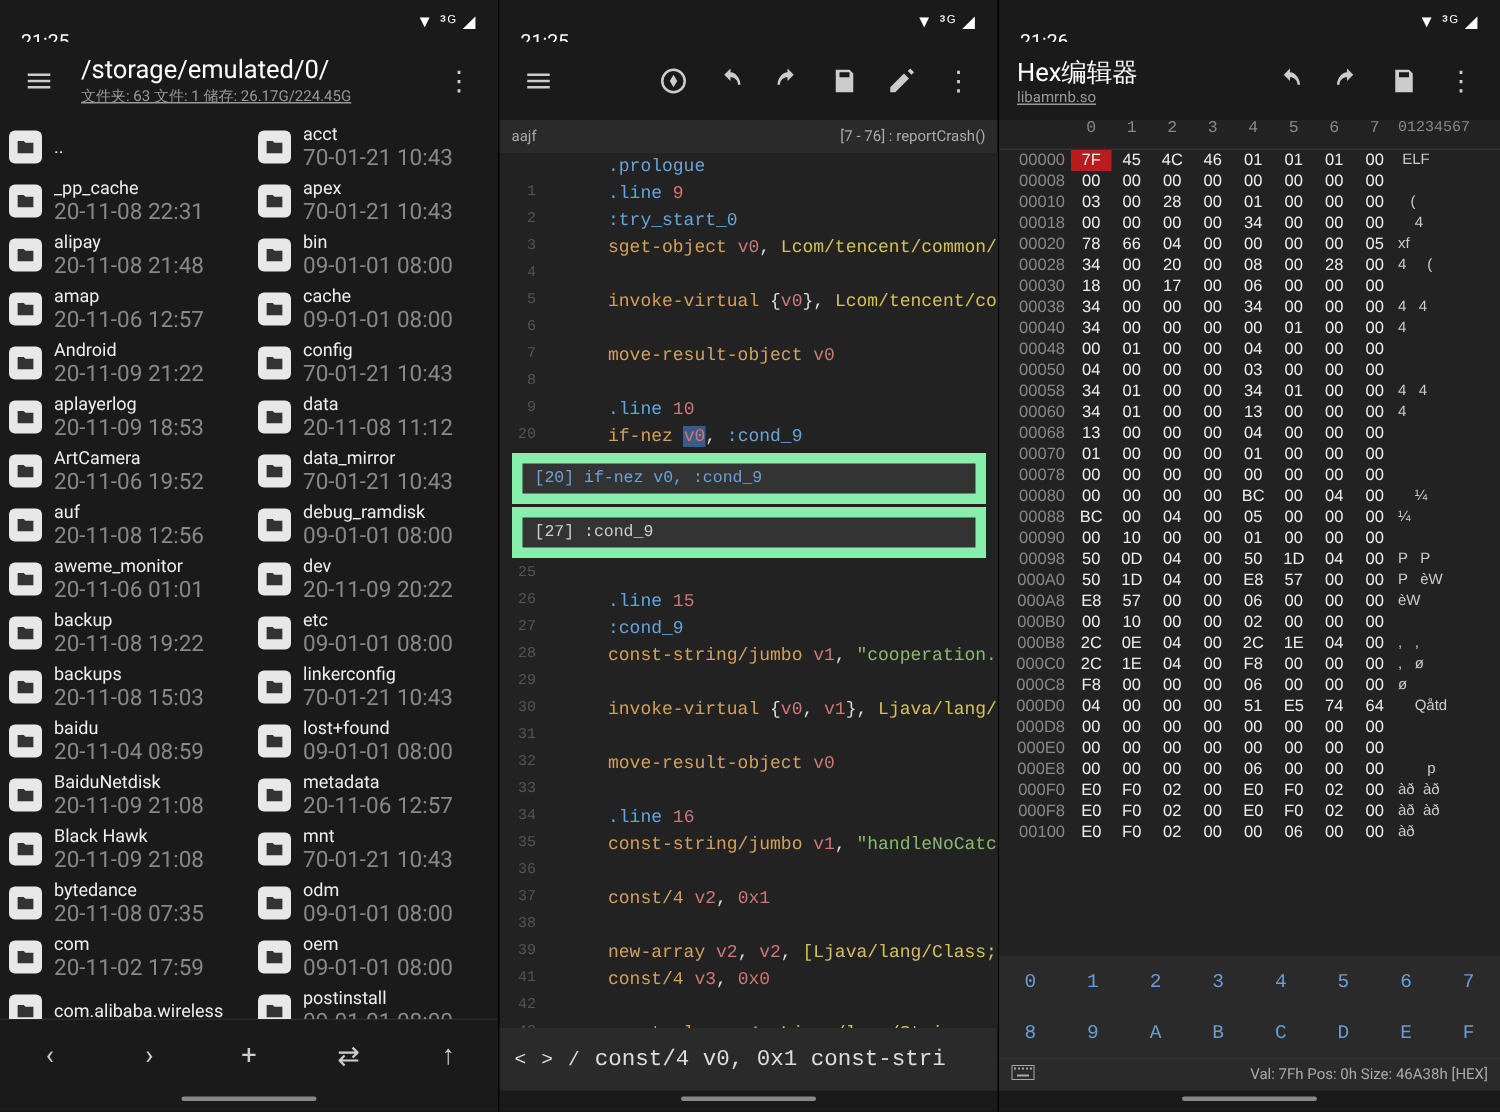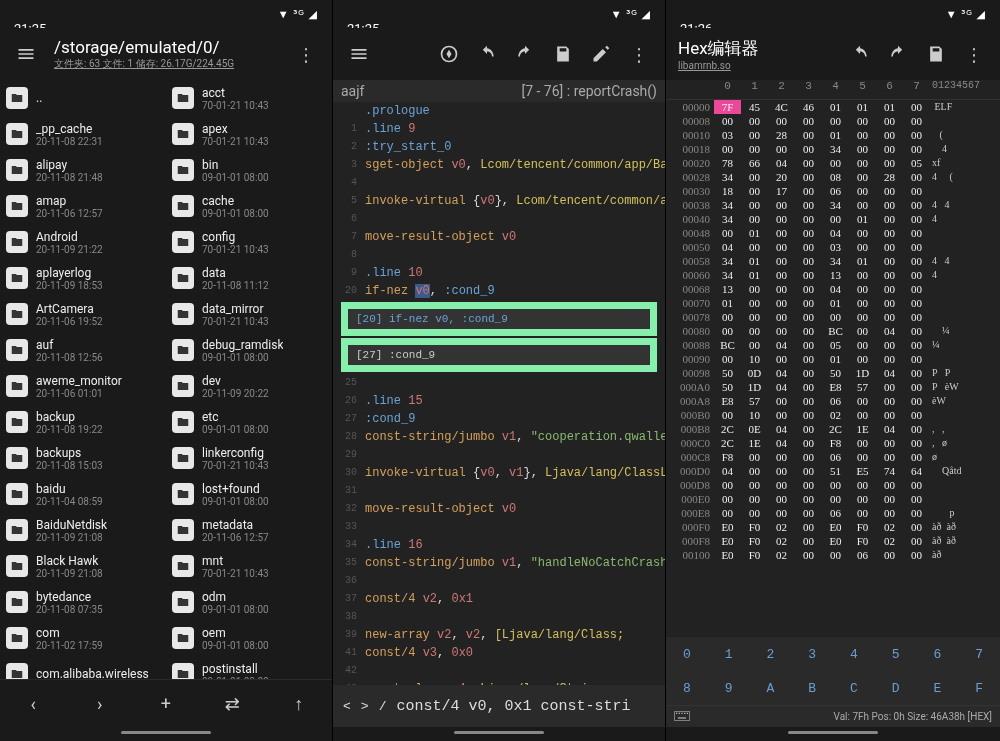--- a/index.html
+++ b/index.html
@@ -18,52 +18,52 @@
 .iconbtn { width: 32px; height: 32px; display: flex; align-items: center; justify-content: center; color: #ccc; font-size: 18px; cursor: pointer; }
 .iconbtn svg { width: 20px; height: 20px; fill: #ccc; }
 
 .filecols { flex: 1; display: flex; overflow: hidden; }
 .filecol { flex: 1; overflow-y: auto; }
 .file-item { display: flex; align-items: center; height: 36px; padding: 0 6px; gap: 8px; }
 .file-icon { width: 22px; height: 22px; background: #e8e8e8; border-radius: 4px; display: flex; align-items: center; justify-content: center; flex-shrink: 0; }
 .file-icon svg { width: 14px; height: 14px; fill: #333; }
 .file-text { overflow: hidden; }
 .file-name { font-size: 12px; color: #eee; white-space: nowrap; overflow: hidden; text-overflow: ellipsis; }
-.file-date { font-size: 10px; color: #888; }
+.file-date { font-size: 15px; color: #888; }
 .bottombar { height: 48px; display: flex; align-items: center; justify-content: space-around; border-top: 1px solid #2a2a2a; background: #1a1a1a; }
 .navhint { height: 14px; display: flex; justify-content: center; }
 .navhint div { width: 90px; height: 3px; background: #888; border-radius: 2px; margin-top: 4px; }
 
-.code-sub { height: 22px; background: #2a2a2a; display: flex; align-items: center; font-size: 14px; padding: 0 8px; color: #aaa; }
+.code-sub { height: 22px; background: #2a2a2a; display: flex; align-items: center; font-size: 10px; padding: 0 8px; color: #aaa; }
 .code-sub .left { flex: 1; }
 .code-area { flex: 1; overflow-y: auto; background: #222; font-family: 'Courier New', monospace; font-size: 12px; }
 .code-line { display: flex; line-height: 18px; white-space: pre; }
 .code-line .ln { width: 32px; text-align: right; color: #555; padding-right: 8px; font-size: 10px; flex-shrink: 0; }
-.code-line .ct { flex: 1; overflow: hidden; }
+.code-line .ct { flex: 1; overflow: hidden; margin-left: 40px; }
 .kw-blue { color: #6aa3d8; }
 .kw-orange { color: #d4a15c; }
 .kw-yellow { color: #d4c05c; }
 .kw-green { color: #8aba6f; }
 .kw-red { color: #d07777; }
 .hl-box { background: #333; border: 7px solid #86efac; margin: 2px 8px; padding: 4px 8px; font-size: 11px; }
 .code-bottom { height: 42px; display: flex; align-items: center; background: #2a2a2a; font-size: 13px; color: #ddd; gap: 10px; padding: 0 10px; }
 .code-bottom span { font-family: 'Courier New', monospace; }
 
 .hex-head { height: 20px; display: flex; font-family: 'Courier New', monospace; font-size: 11px; background: #222; border-bottom: 1px solid #333; }
 .hex-head .addr { width: 48px; }
 .hex-head .cols { flex: 1; display: flex; color: #888; }
 .hex-head .cols span { flex: 1; text-align: center; }
 .hex-head .asc { width: 70px; color: #888; font-size: 10px; padding-left: 2px; }
-.hex-body { flex: 1; overflow-y: auto; font-family: Liberation Serif, serif; font-size: 11px; background: #222; }
+.hex-body { flex: 1; overflow-y: auto; font-family: Liberation Sans, sans-serif; font-size: 11px; background: #222; }
 .hex-row { display: flex; line-height: 14px; }
 .hex-row .addr { width: 48px; color: #888; text-align: right; padding-right: 4px; }
 .hex-row .bytes { flex: 1; display: flex; color: #eee; }
 .hex-row .bytes span { flex: 1; text-align: center; }
 .hex-row .ascii { width: 70px; color: #ccc; padding-left: 2px; white-space: pre; font-size: 10px; }
-.hex-row .bytes span.sel { background: #ec4899; }
+.hex-row .bytes span.sel { background: #b91c1c; }
 .hex-keypad { background: #2a2a2a; }
 .hex-kprow { display: flex; height: 34px; }
 .hex-key { flex: 1; display: flex; align-items: center; justify-content: center; color: #6a9ed4; font-size: 13px; font-family: 'Courier New', monospace; cursor: pointer; }
 .hex-status { height: 22px; display: flex; align-items: center; font-size: 10px; color: #aaa; padding: 0 8px; background: #2a2a2a; border-top: 1px solid #333; }
 .hex-status .kbd { margin-right: auto; }
 </style>
 </head>
 <body>
 
 <div class="panel p1">

